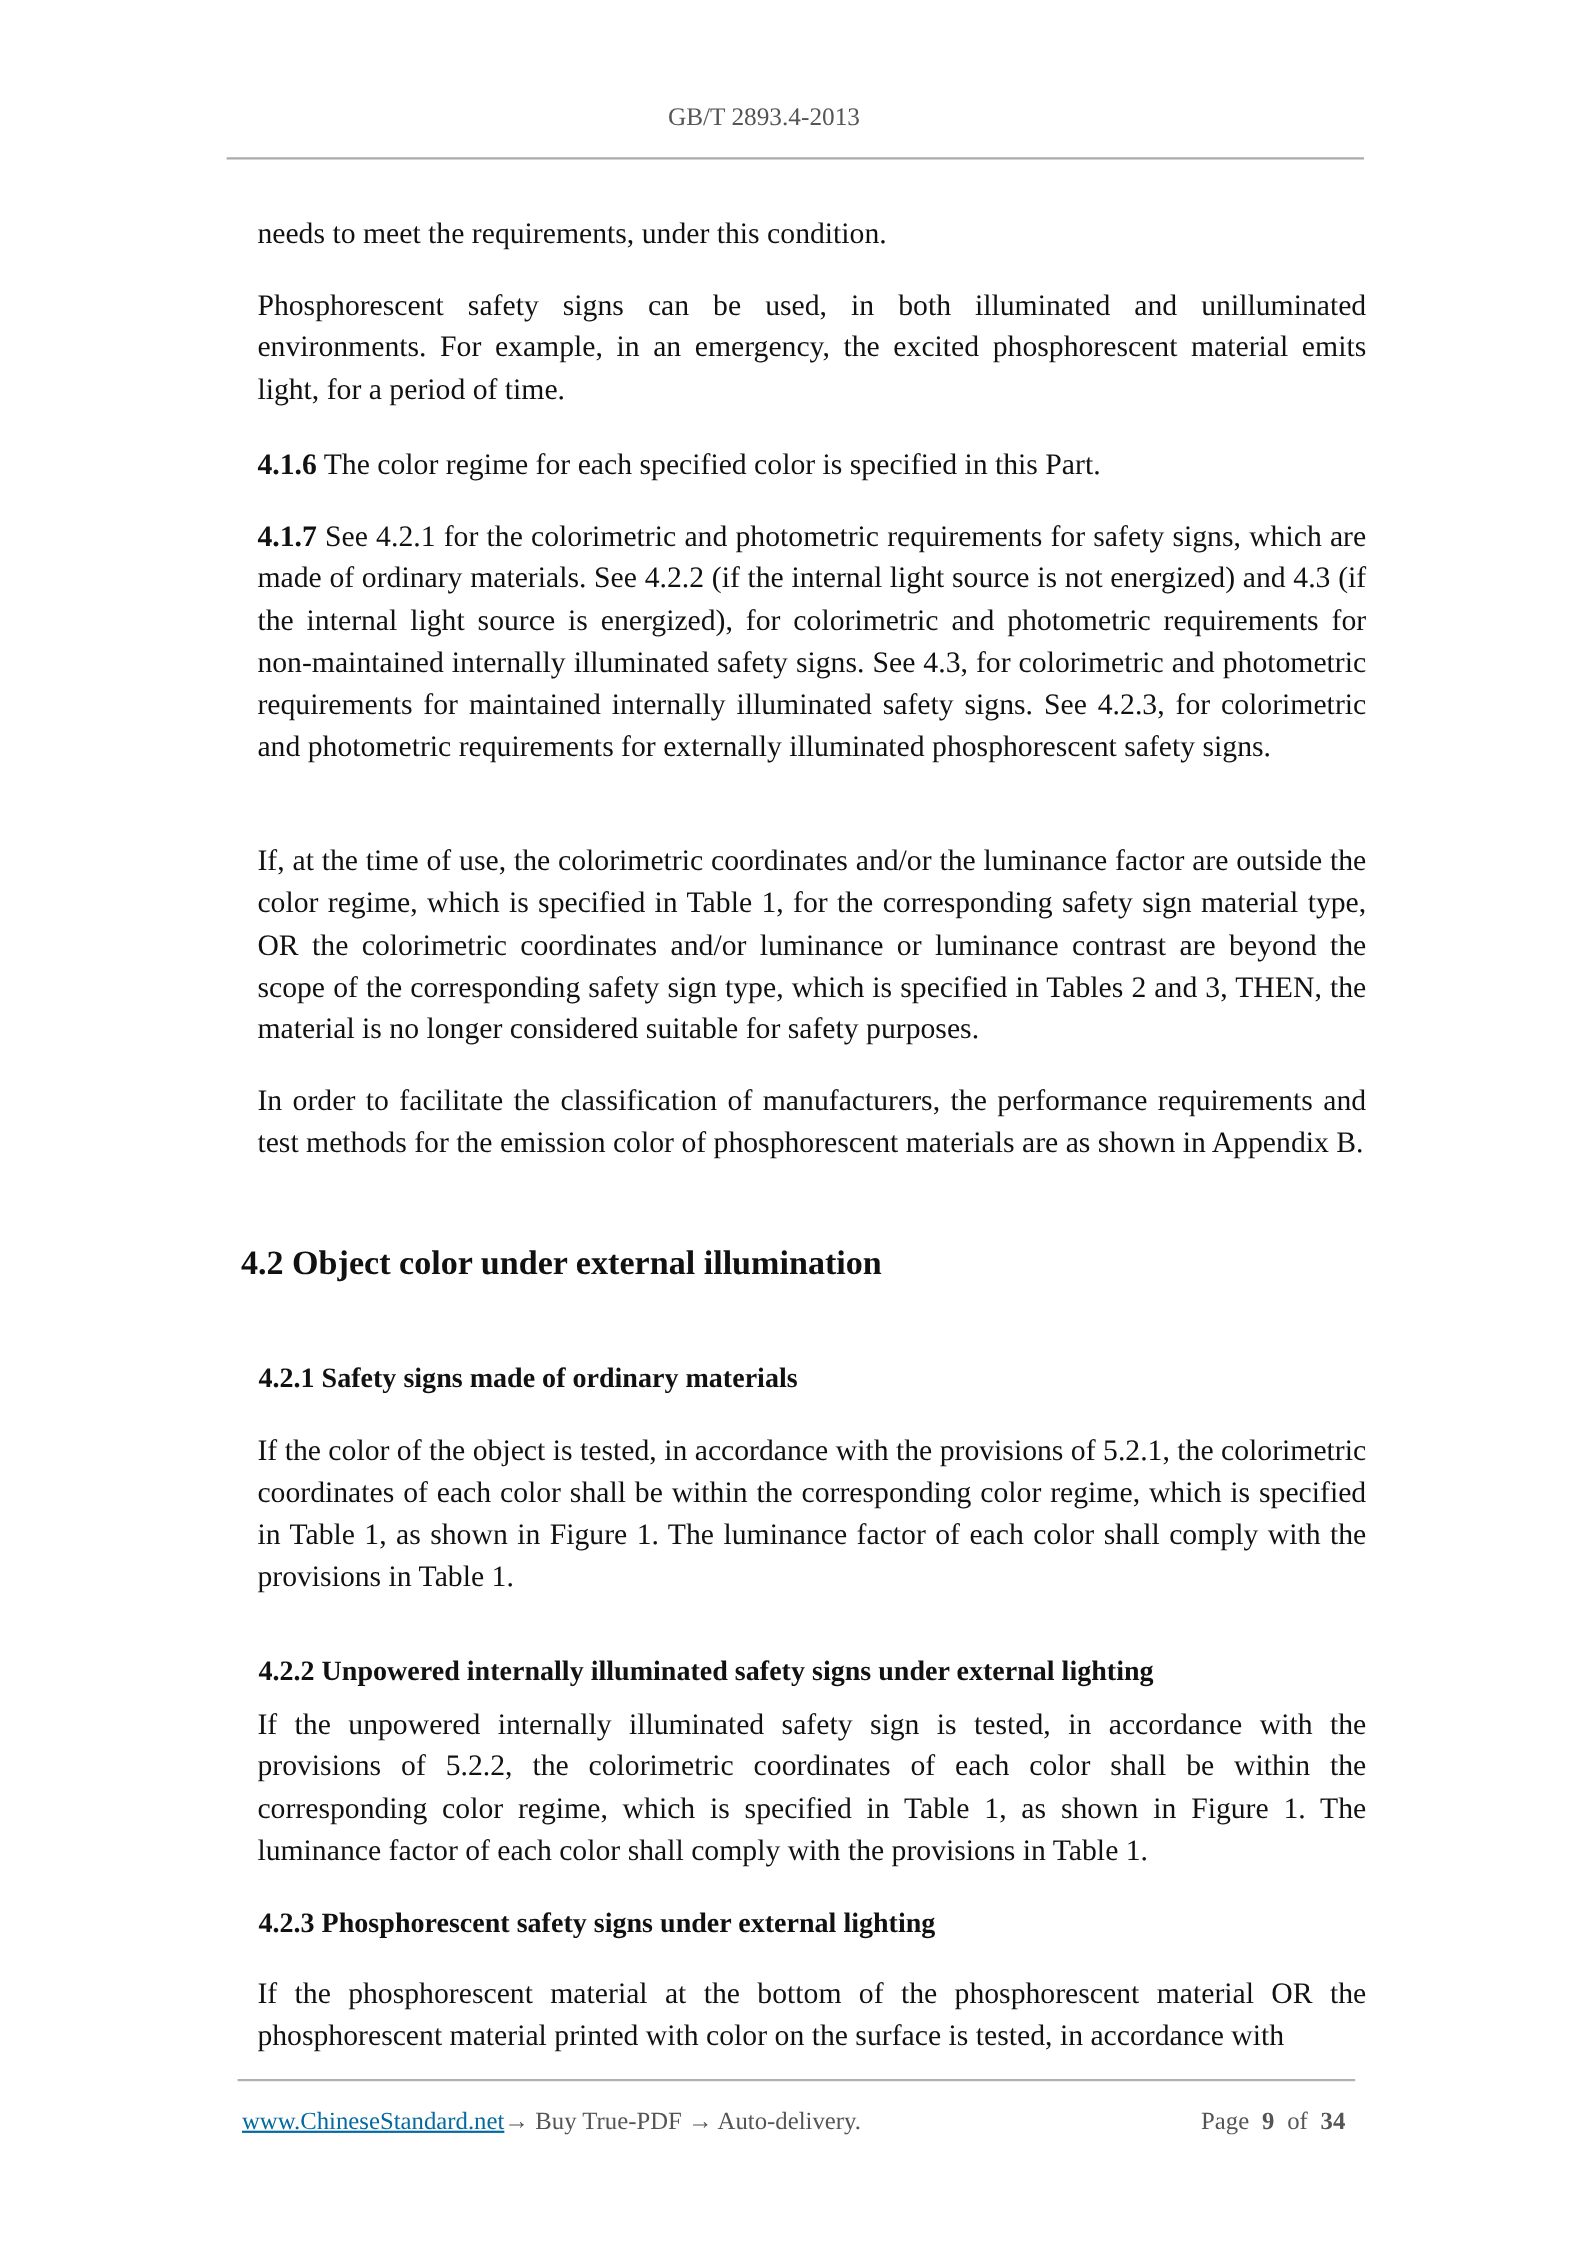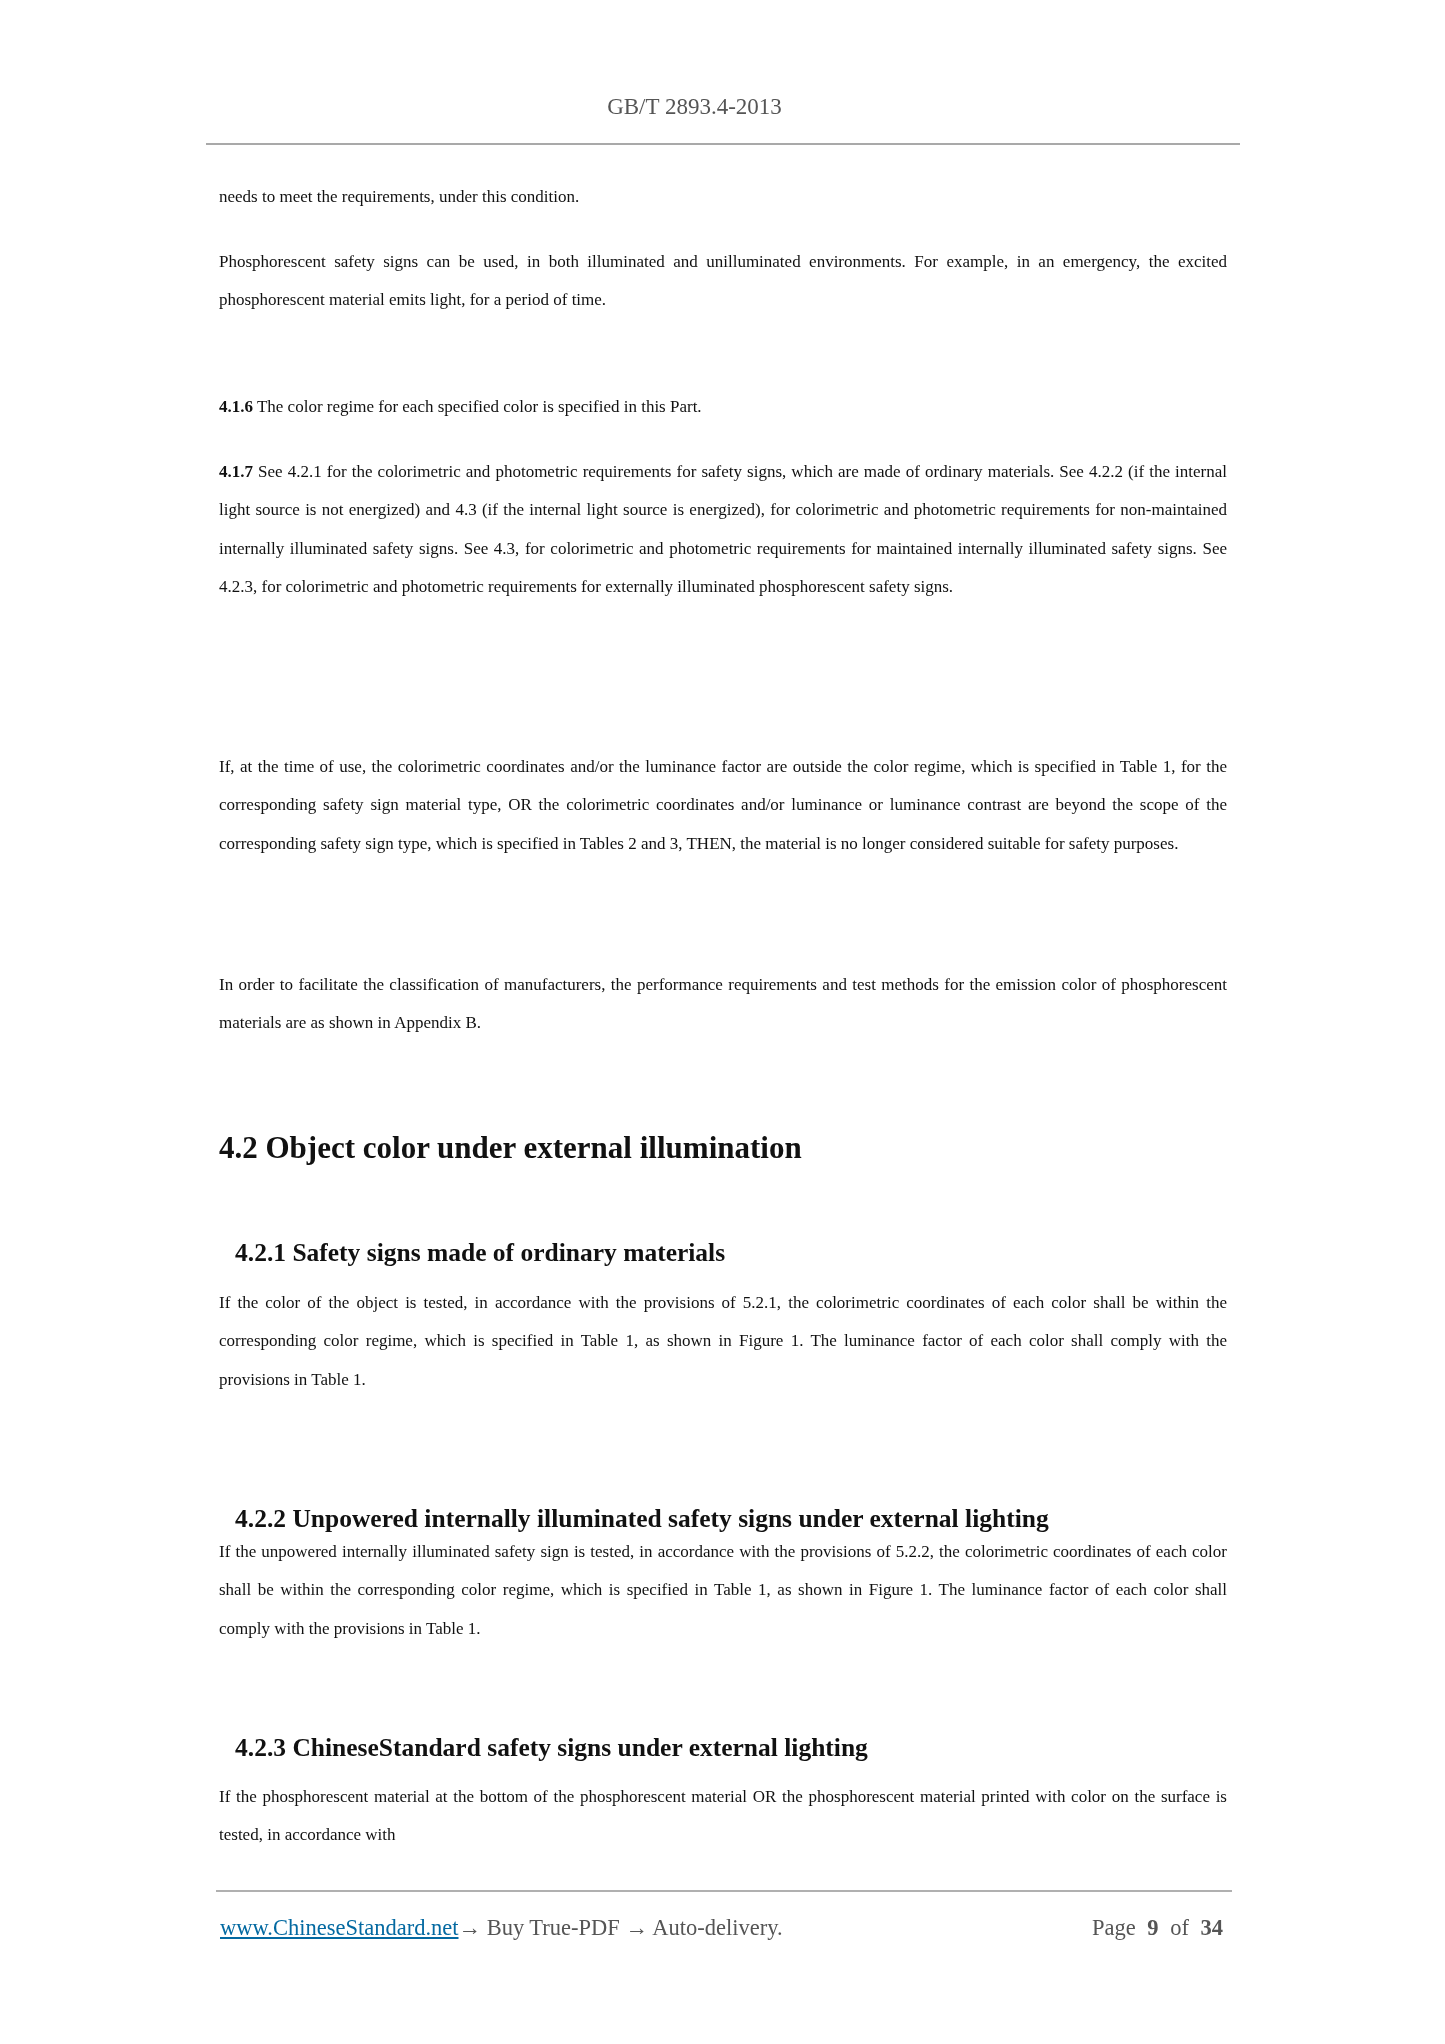--- a/index.html
+++ b/index.html
@@ -2,22 +2,22 @@
 <html><head>
   <meta charset="utf-8">
   <style>
     html, body { margin: 0; padding: 0; background: #ffffff; }
     body { width: 1445px; height: 2044px; position: relative; overflow: hidden;
            font-family: "Liberation Serif", "DejaVu Serif", serif; color: #111; }
     .page-header { position: absolute; left: 0; top: 92px; width: 1389px; text-align: center;
                    font-size: 23px; color: #555; line-height: 30px; }
     .rule-top { position: absolute; left: 206px; top: 143px; width: 1034px; height: 2px; background: #a9a9a9; }
     .content { position: absolute; left: 219px; top: 0; width: 1008px; }
-    .p { position: absolute; left: 0; width: 1008px; font-size: 17px; line-height: 38.3px;
-         text-align: justify; text-align-last: left; margin: 0; }
+    .p { position: absolute; left: 0; width: 1008px; font-size: 27px; line-height: 38.3px;
+         text-align: justify; text-align-last: left; margin: 15px; }
     .b { font-weight: bold; }
     .h2 { position: absolute; left: 0; font-size: 31px; font-weight: bold; line-height: 40px; margin: 0; white-space: nowrap; }
     .h3 { position: absolute; left: 0; font-size: 25.5px; font-weight: bold; line-height: 38px; margin: 16px; white-space: nowrap; }
     .rule-bottom { position: absolute; left: 216px; top: 1890px; width: 1016px; height: 2px; background: #b0b0b0; }
     .footer { position: absolute; left: 220px; top: 1913px; width: 1000px; font-size: 22.5px; color: #555; line-height: 30px; }
     .footer a { color: #0369a1; text-decoration: underline; }
     .footer-right { position: absolute; right: -6px; top: 0; white-space: nowrap; }
     .footer-right .num { font-weight: bold; }
     .footer-right span { margin: 0 3px; text-align: right; }
   </style>
@@ -43,21 +43,21 @@
   <h2 class="h2" style="top:1128px;">4.2 Object color under external illumination</h2>
 
   <h3 class="h3" style="top:1218px;">4.2.1 Safety signs made of ordinary materials</h3>
 
   <p class="p" style="top:1284px;">If the color of the object is tested, in accordance with the provisions of 5.2.1, the colorimetric coordinates of each color shall be within the corresponding color regime, which is specified in Table 1, as shown in Figure 1. The luminance factor of each color shall comply with the provisions in Table 1.</p>
 
   <h3 class="h3" style="top:1484px;">4.2.2 Unpowered internally illuminated safety signs under external lighting</h3>
 
   <p class="p" style="top:1533px;">If the unpowered internally illuminated safety sign is tested, in accordance with the provisions of 5.2.2, the colorimetric coordinates of each color shall be within the corresponding color regime, which is specified in Table 1, as shown in Figure 1. The luminance factor of each color shall comply with the provisions in Table 1.</p>
 
-  <h3 class="h3" style="top:1713px;">4.2.3 ChineseStandard safety signs under external lighting</h3>
+  <h3 class="h3" style="top:1713px;">4.2.3 Phosphorescent safety signs under external lighting</h3>
 
   <p class="p" style="top:1778px;">If the phosphorescent material at the bottom of the phosphorescent material OR the phosphorescent material printed with color on the surface is tested, in accordance with</p>
 </div>
 
 <div class="rule-bottom"></div>
 
 <div class="footer">
   <a>www.ChineseStandard.net</a><span>→</span><span> Buy True-PDF </span><span>→</span><span> Auto-delivery.</span>
   <div class="footer-right">
     <span>Page</span>

